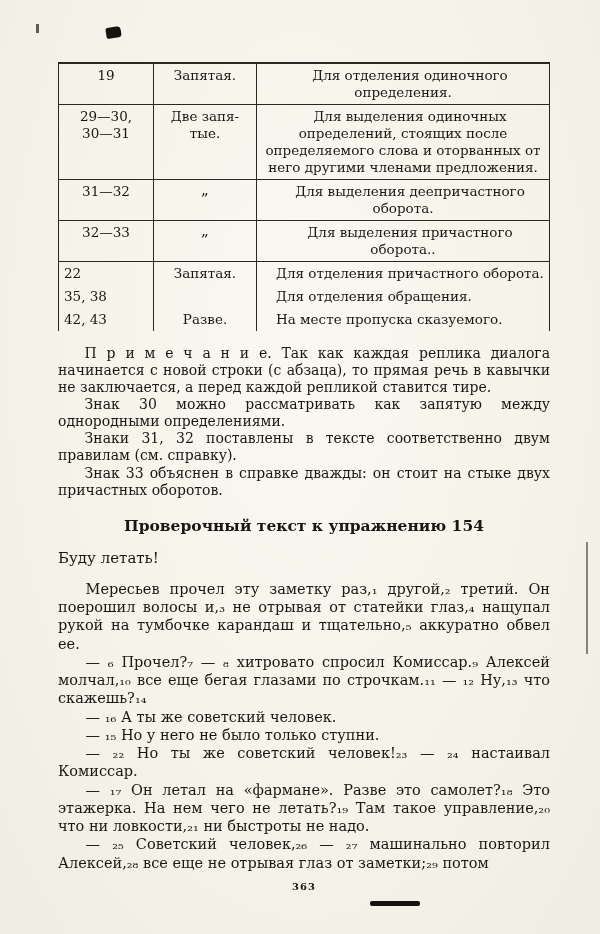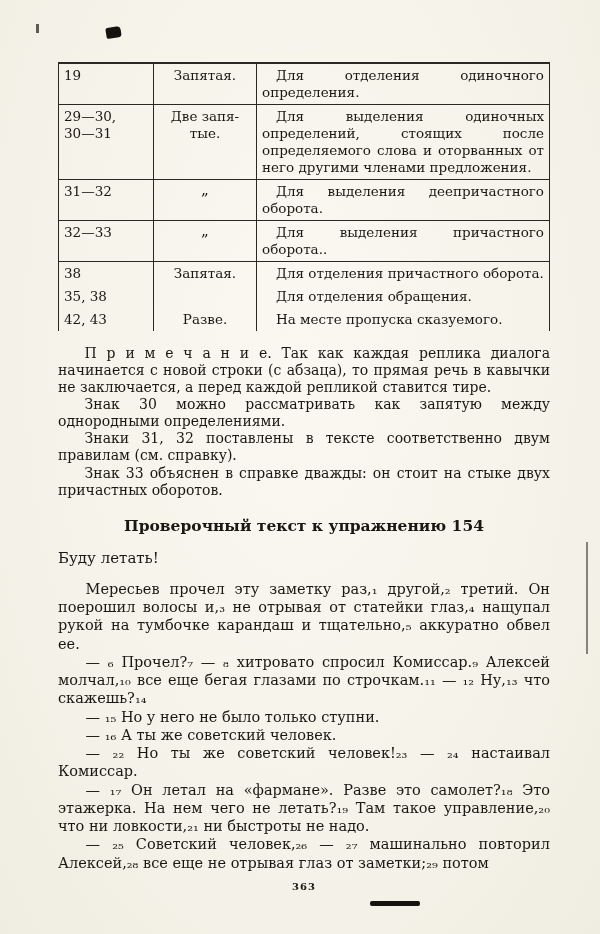--- a/index.html
+++ b/index.html
@@ -25,21 +25,21 @@
     border-top: 2px solid #2b2824;
     border-left: 1px solid #2b2824;
     border-right: 1px solid #2b2824;
     font-size: 13.5px;
     line-height: 1.26;
   }
   table.punct td { vertical-align: top; padding: 3px 5px; }
   td.c-num  { width: 84px;  border-right: 1px solid #2b2824; white-space: pre-line; padding-left: 6px; }
   td.c-mark { width: 92px;  border-right: 1px solid #2b2824; text-align: center; white-space: pre-line; margin-top: 32px; }
   td.c-desc { text-align: justify; text-indent: 14px; padding-left: 9px; padding-right: 7px; }
-  tr.sep td { border-bottom: 1px solid #2b2824; }
+  tr.sep td { border-bottom: 1px solid #2b2824; text-align: center; }
   td.ditto { font-size: 15px; line-height: 1; padding-top: 5px; }
 
   
   .notes { margin-top: 14px; font-size: 14px; line-height: 1.22; }
   .notes p { margin: 0; text-align: justify; text-indent: 1.9em; }
 
   
   .heading {
     margin: 17px 0 14px 0;
     font-size: 15.5px; font-weight: bold;
@@ -98,21 +98,21 @@
         <td class="c-num">31—32</td>
         <td class="c-mark ditto">„</td>
         <td class="c-desc">Для выделения деепричастного оборота.</td>
       </tr>
       <tr class="sep">
         <td class="c-num">32—33</td>
         <td class="c-mark ditto">„</td>
         <td class="c-desc">Для выделения причастного оборота..</td>
       </tr>
       <tr>
-        <td class="c-num">38</td>
+        <td class="c-num">22</td>
         <td class="c-mark">Запятая.</td>
         <td class="c-desc">Для отделения причастного оборота.</td>
       </tr>
       <tr>
         <td class="c-num">35, 38</td>
         <td class="c-mark"></td>
         <td class="c-desc">Для отделения обращения.</td>
       </tr>
       <tr>
         <td class="c-num">42, 43</td>
@@ -128,22 +128,22 @@
     <p>Знаки 31, 32 поставлены в тексте соответственно двум правилам (см. справку).</p>
     <p>Знак 33 объяснен в справке дважды: он стоит на стыке двух причастных оборотов.</p>
   </div>
 
   <h2 class="heading">Проверочный текст к упражнению 154</h2>
   <h3 class="subheading">Буду летать!</h3>
 
   <div class="body-text">
     <p>Мересьев прочел эту заметку раз,₁ другой,₂ третий. Он поерошил волосы и,₃ не отрывая от статейки глаз,₄ нащупал рукой на тумбочке карандаш и тщательно,₅ аккуратно обвел ее.</p>
     <p>— ₆ Прочел?₇ — ₈ хитровато спросил Комиссар.₉ Алексей молчал,₁₀ все еще бегая глазами по строчкам.₁₁ — ₁₂ Ну,₁₃ что скажешь?₁₄</p>
+    <p>— ₁₆ А ты же советский человек.</p>
     <p>— ₁₅ Но у него не было только ступни.</p>
-    <p>— ₁₆ А ты же советский человек.</p>
     <p>— ₂₂ Но ты же советский человек!₂₃ — ₂₄ настаивал Комиссар.</p>
     <p>— ₁₇ Он летал на «фармане». Разве это самолет?₁₈ Это этажерка. На нем чего не летать?₁₉ Там такое управление,₂₀ что ни ловкости,₂₁ ни быстроты не надо.</p>
     <p>— ₂₅ Советский человек,₂₆ — ₂₇ машинально повторил Алексей,₂₈ все еще не отрывая глаз от заметки;₂₉ потом</p>
   </div>
 
   <div class="page-number">363</div>
 
 </div>
 
 </body></html>

